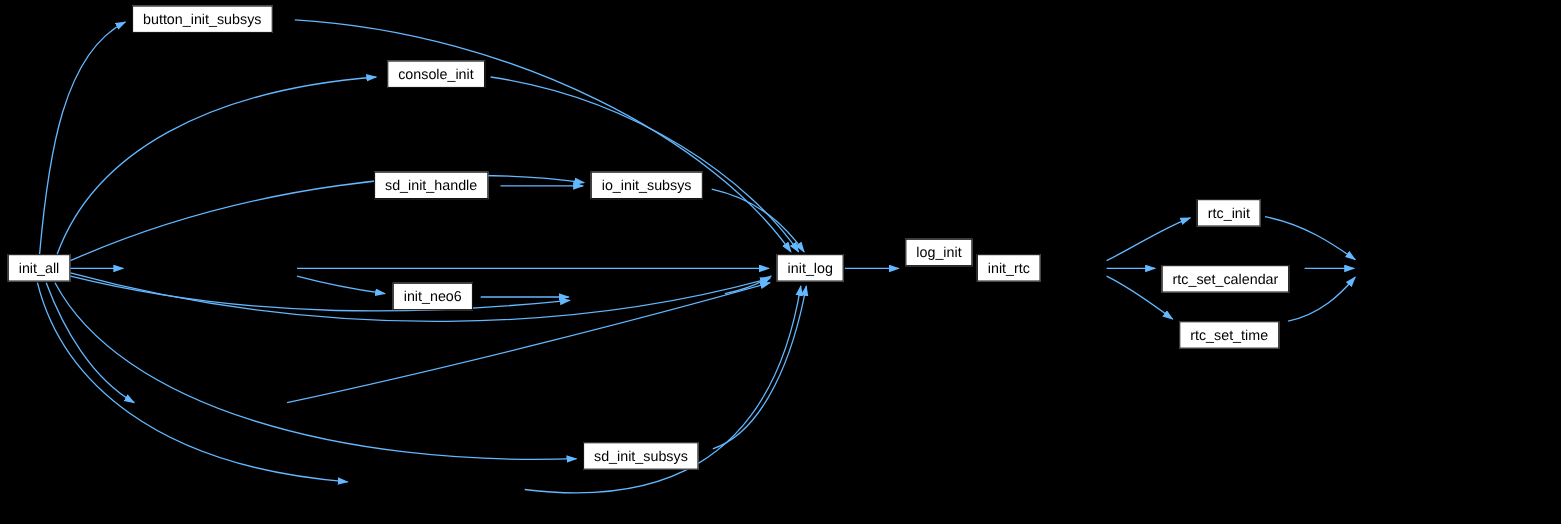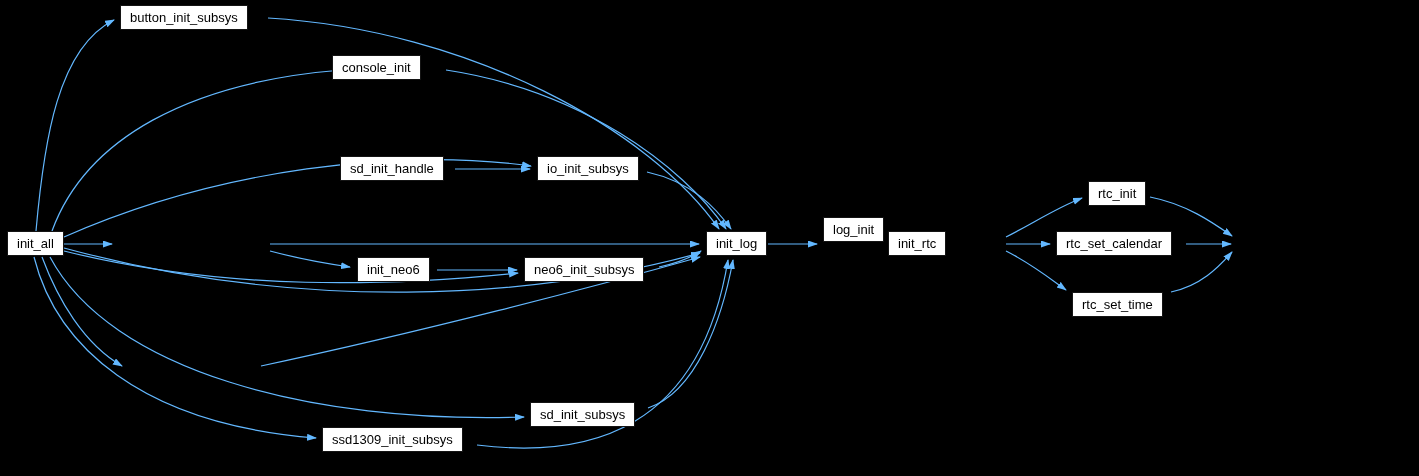--- a/index.html
+++ b/index.html
@@ -67,27 +67,25 @@
     <path class="edge" marker-end="url(#arrow)" d="M 1006 237 C 1032 224, 1056 208, 1082 198"></path>
     <path class="edge" marker-end="url(#arrow)" d="M 1006 244 L 1050 244"></path>
     <path class="edge" marker-end="url(#arrow)" d="M 1006 251 C 1032 264, 1052 280, 1066 290"></path>
     <path class="edge" marker-end="url(#arrow)" d="M 1150 197 C 1186 204, 1212 222, 1232 236"></path>
     <path class="edge" marker-end="url(#arrow)" d="M 1186 244 L 1231 244"></path>
     <path class="edge" marker-end="url(#arrow)" d="M 1171 292 C 1200 286, 1218 268, 1232 252"></path>
   </svg>
 
   <div class="node" style="left:7px;   top:231px">init_all</div>
   <div class="node" style="left:120px; top:5px">button_init_subsys</div>
-  <div class="node" style="left:332px; top:55px">console_init</div>
+  <div class="node" style="left:352px; top:55px">console_init</div>
   <div class="node" style="left:340px; top:156px">sd_init_handle</div>
   <div class="node" style="left:537px; top:156px">io_init_subsys</div>
   <div class="node" style="left:357px; top:257px">init_neo6</div>
-  <div class="node" style="left:524px; top:257px">neo6_init_subsys</div>
   <div class="node" style="left:530px; top:402px">sd_init_subsys</div>
-  <div class="node" style="left:322px; top:427px">ssd1309_init_subsys</div>
   <div class="node" style="left:706px; top:231px">init_log</div>
   <div class="node" style="left:823px; top:217px">log_init</div>
   <div class="node" style="left:888px; top:231px">init_rtc</div>
   <div class="node" style="left:1088px;top:181px">rtc_init</div>
-  <div class="node" style="left:1056px;top:231px">rtc_set_calendar</div>
+  <div class="node" style="left:1056px;top:241px">rtc_set_calendar</div>
   <div class="node" style="left:1072px;top:292px">rtc_set_time</div>
 
 </div>
 
 </body></html>

